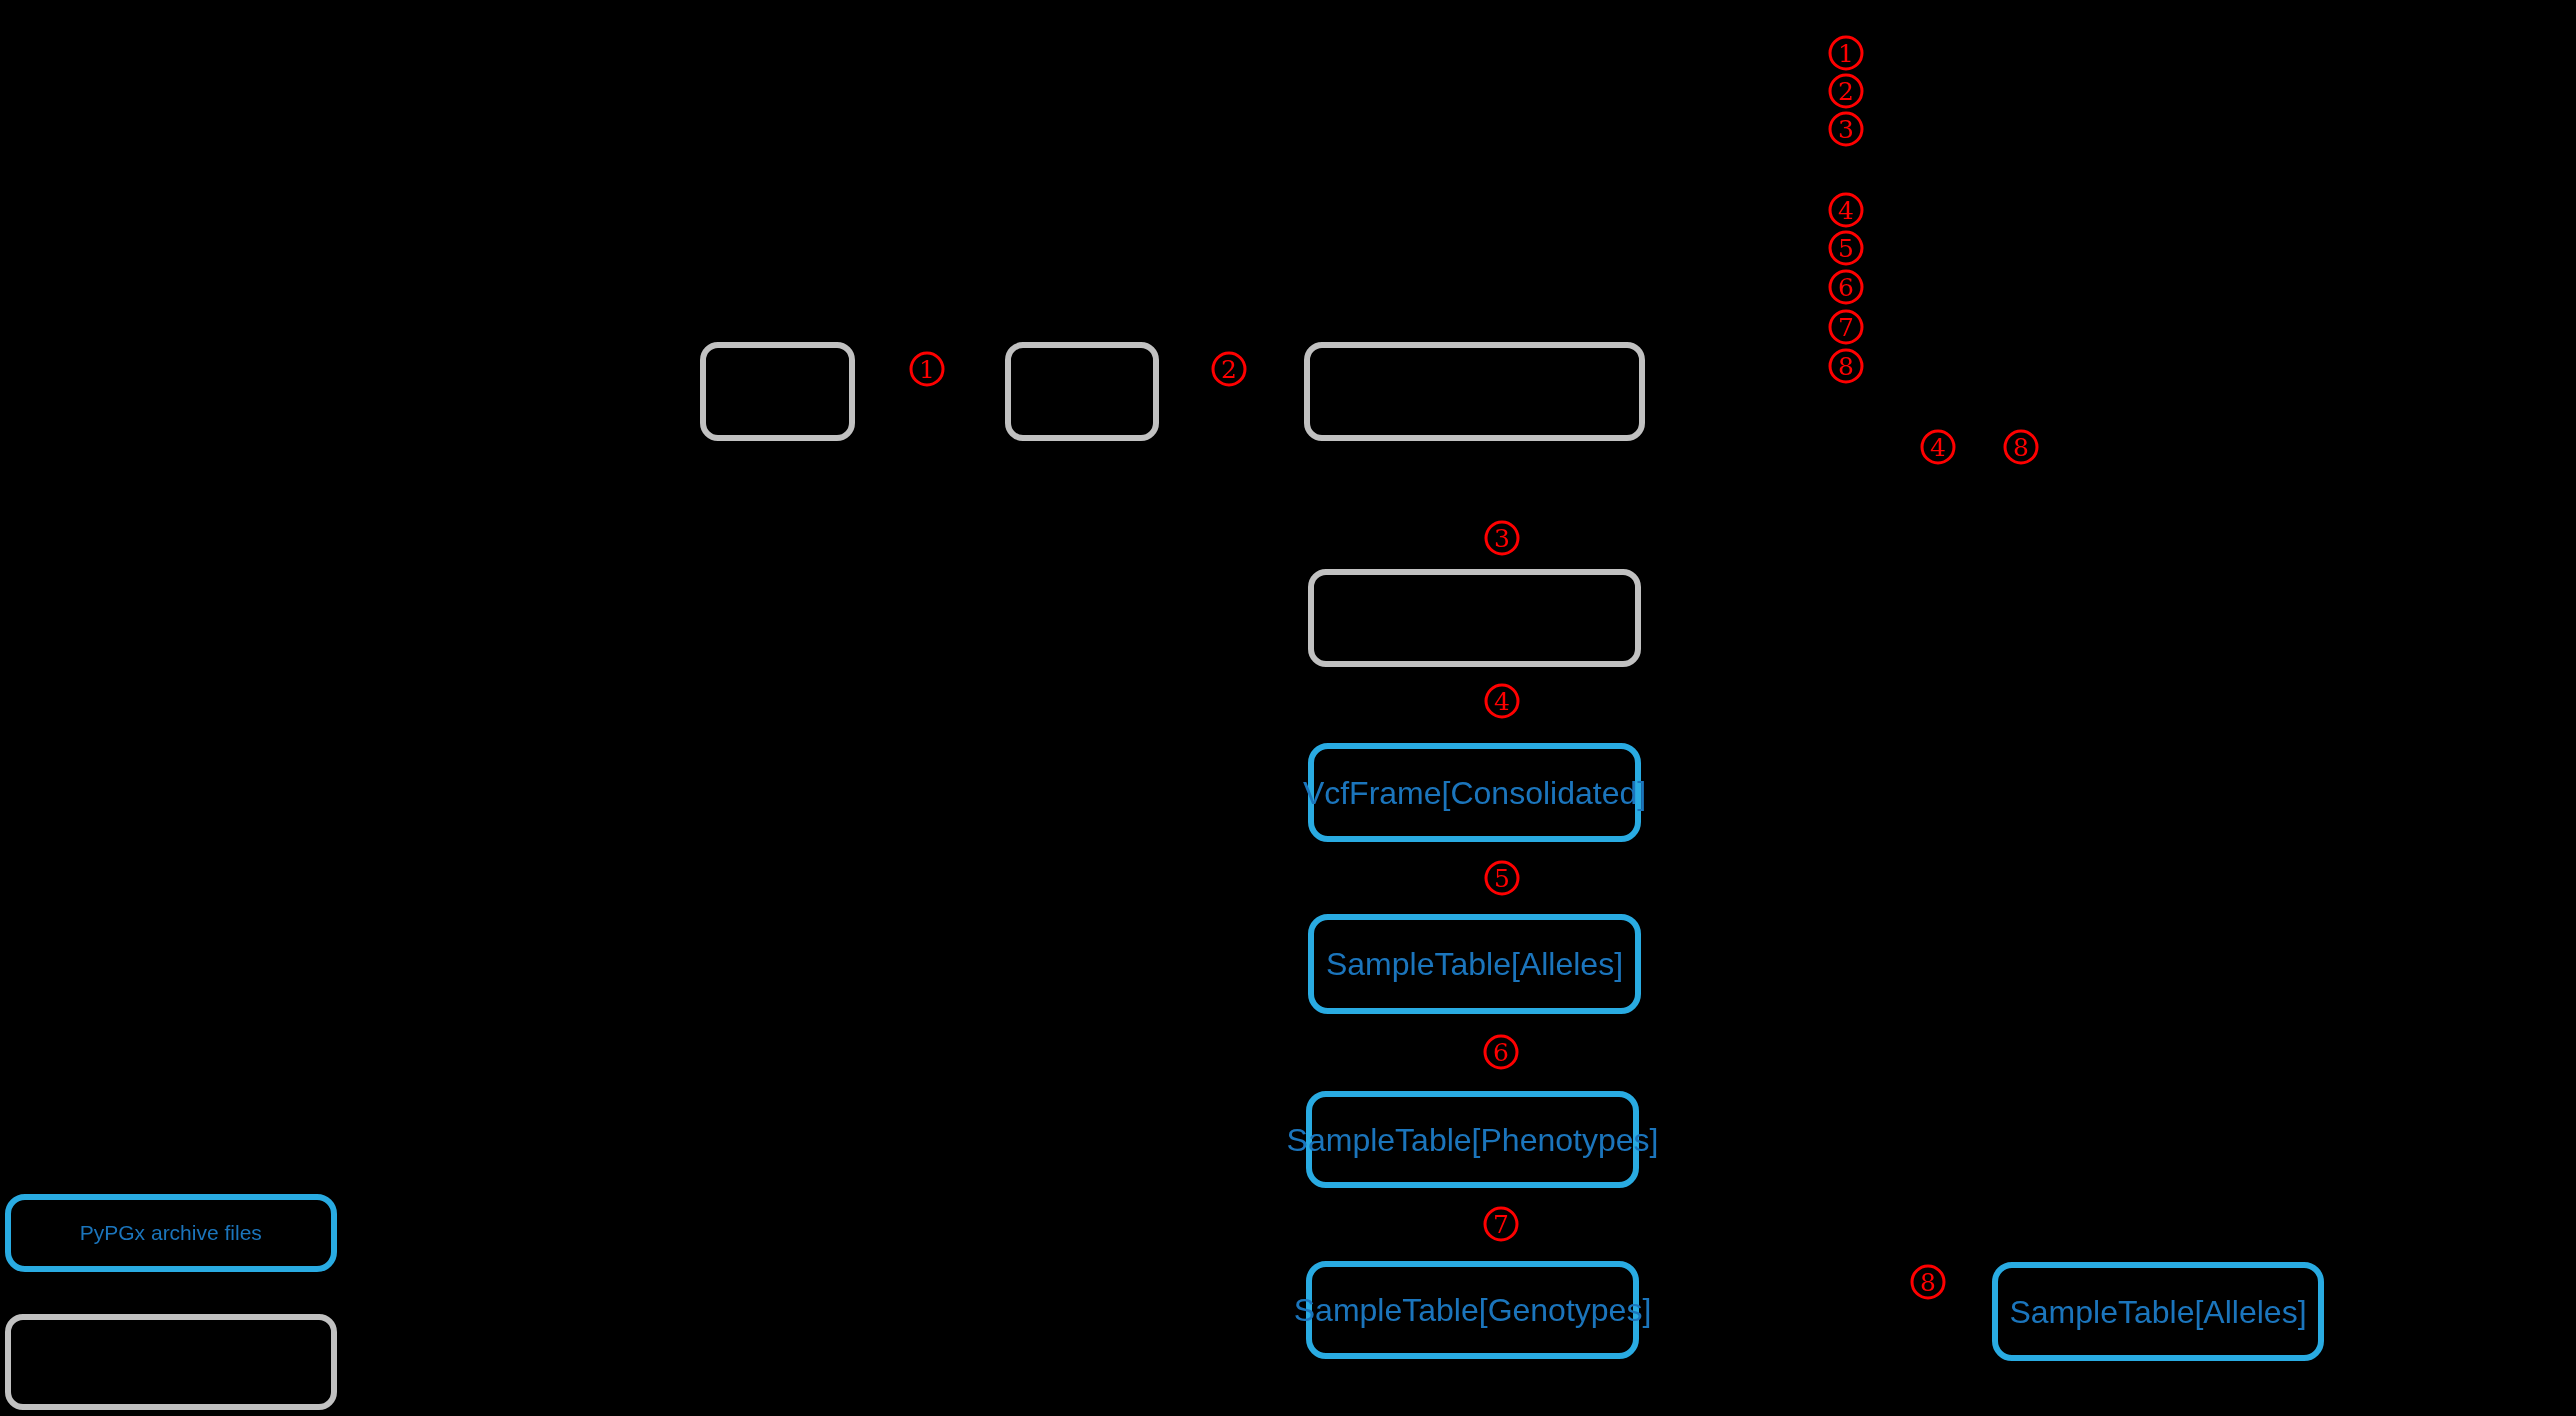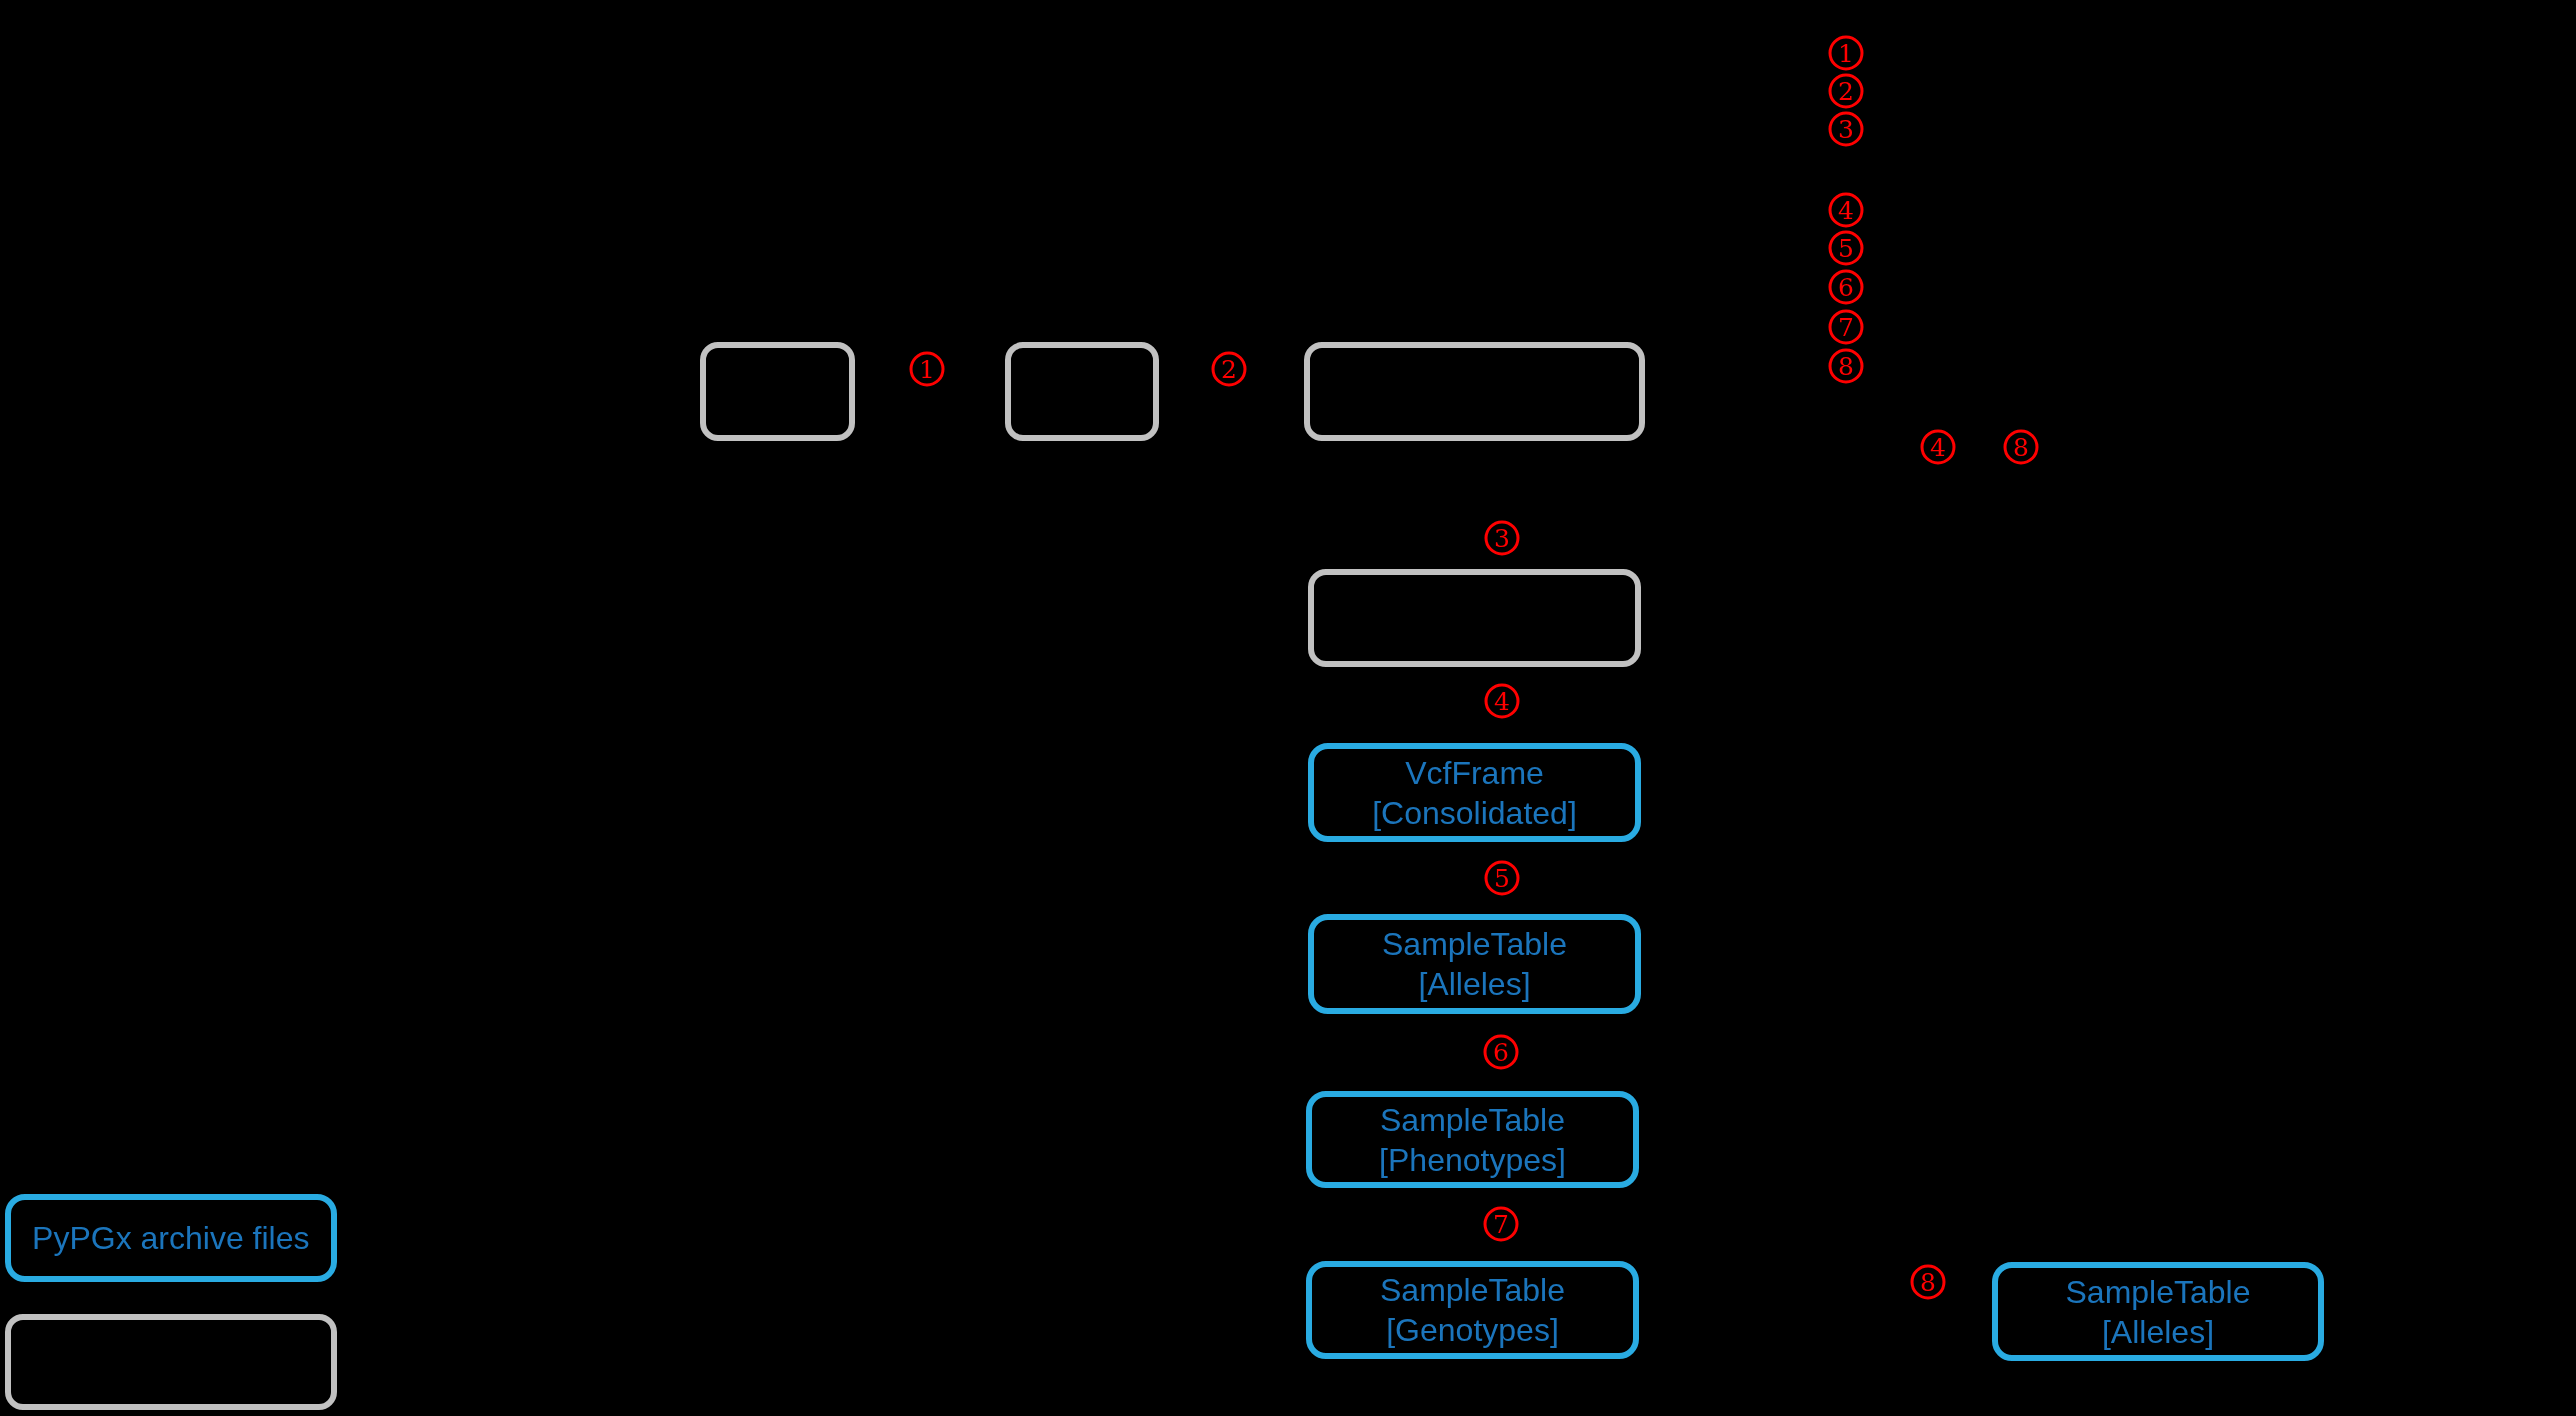--- a/index.html
+++ b/index.html
@@ -12,21 +12,21 @@
     width: 2576px;
     height: 1416px;
     background: #000;
     overflow: hidden;
   }
   .box {
     position: absolute;
     box-sizing: border-box;
     background: transparent;
     display: flex;
-    flex-direction: column;
+    flex-direction: row;
     align-items: center;
     justify-content: center;
     text-align: center;
   }
   .box.gray {
     border: 6px solid #c1c1c1;
     border-radius: 18px;
   }
   .box.blue {
     border: 6.6px solid #29abe2;
@@ -57,21 +57,21 @@
   #gbox-row1-c { left: 1304px; top: 342px; width: 341px; height: 99px; }
   
   #gbox-mid    { left: 1308px; top: 569px;  width: 333px; height: 98px; }
   #bbox-vcf    { left: 1308px; top: 743px; width: 333px; height: 99px; }
   #bbox-alleles    { left: 1308px; top: 914px; width: 333px; height: 100px; }
   #bbox-genotypes  { left: 1306px; top: 1091px; width: 333px; height: 97px; }
   #bbox-phenotypes { left: 1306px; top: 1261px; width: 333px; height: 98px; }
   
   #bbox-results { left: 1992px; top: 1262px; width: 332px; height: 99px; }
   
-  #bbox-pypgx { left: 4.8px; top: 1194px; width: 332px; height: 88px; font-size: 32px; }
+  #bbox-pypgx { left: 4.8px; top: 1194px; width: 332px; height: 78px; font-size: 21px; }
   #gbox-key   { left: 4.8px; top: 1314px; width: 332px; height: 96px; }
   
   #step-legend-1 { left: 1846px; top: 53px;  }
   #step-legend-2 { left: 1846px; top: 91px; }
   #step-legend-3 { left: 1846px; top: 129px; }
   #step-legend-4 { left: 1846px; top: 210px; }
   #step-legend-5 { left: 1846px; top: 248px; }
   #step-legend-6 { left: 1846px; top: 287px; }
   #step-legend-7 { left: 1846px; top: 327px; }
   #step-legend-8 { left: 1846px; top: 366px; }

